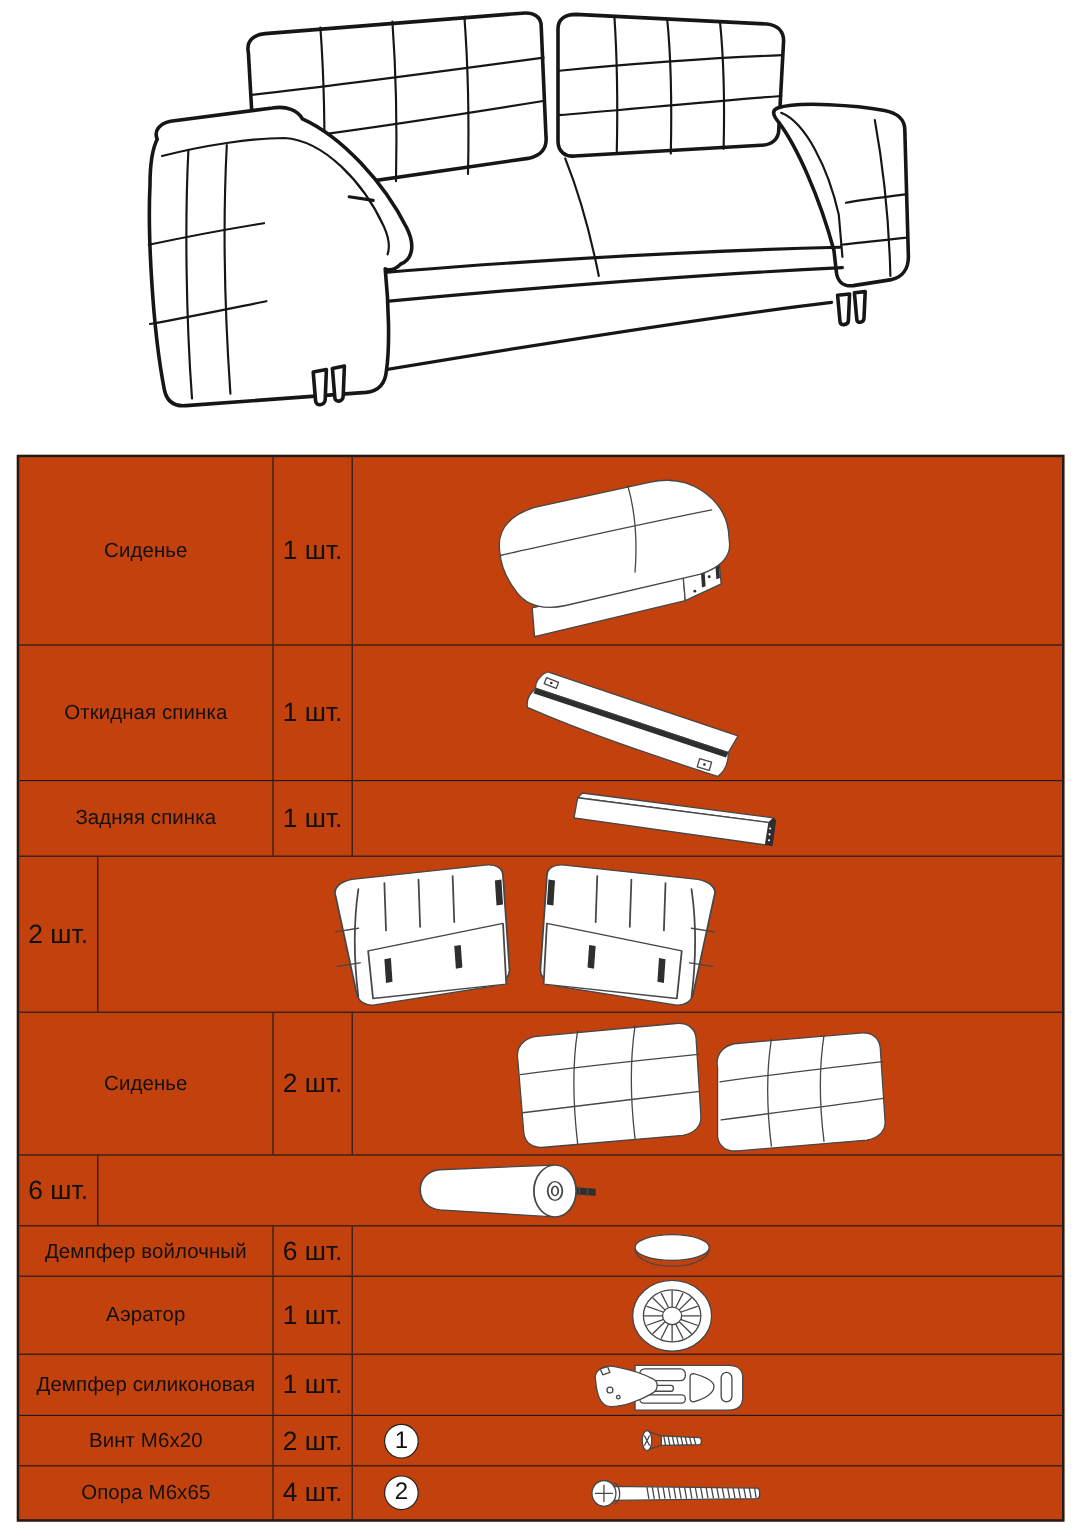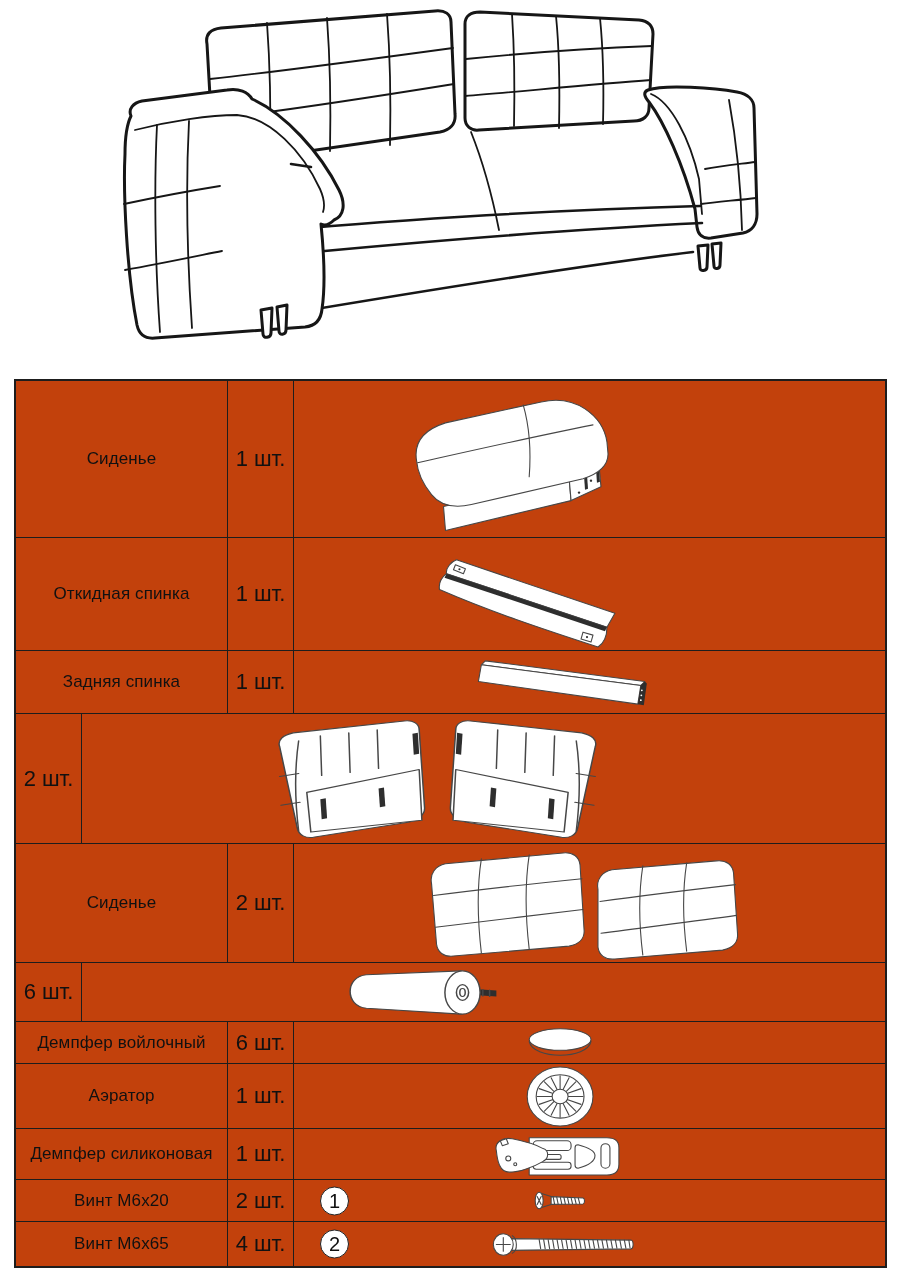--- a/index.html
+++ b/index.html
@@ -262,21 +262,21 @@
         <path class="ln" d="M246,13 L258,17 M246,29 L258,25"></path>
         <path class="lnw" d="M258,17 L290,18.5 C292,19 292,24 290,24.5 L258,25 Z"></path>
         <path class="ln" d="M260,17 L261.5,25 M263.6,17.2 L265.1,24.9 M267.2,17.4 L268.7,24.8 M270.8,17.6 L272.3,24.7 M274.4,17.8 L275.9,24.6 M278,18 L279.5,24.5 M281.6,18.1 L283.1,24.4 M285.2,18.2 L286.7,24.3"></path>
         <ellipse class="lnw" cx="246" cy="21" rx="4" ry="8.5"></ellipse>
         <path class="ln" d="M244,17 L248,25 M248,17 L244,25"></path>
       </svg>
     </div>
   </div>
 
   <div class="tr" style="height:45px">
-    <div class="td td-name">Винт М6х65</div>
+    <div class="td td-name">Опора М6х65</div>
     <div class="td td-qty">4 шт.</div>
     <div class="td td-img">
       <div class="marker">2</div>
       <svg viewBox="0 0 593 45" preserveAspectRatio="none">
         <path class="lnw" d="M216,17 L338,18.5 C341,19 341,27 338,27.5 L216,29 Z"></path>
         <path class="ln" d="M246,18 L247.5,27.3 M250.5,18 L252,27.2 M255,18.1 L256.5,27.2 M259.5,18.1 L261,27.1 M264,18.2 L265.5,27.1 M268.5,18.2 L270,27.1 M273,18.3 L274.5,27 M277.5,18.3 L279,27 M282,18.3 L283.5,27 M286.5,18.4 L288,26.9 M291,18.4 L292.5,26.9 M295.5,18.4 L297,26.9 M300,18.5 L301.5,26.8 M304.5,18.5 L306,26.8 M309,18.5 L310.5,26.8 M313.5,18.5 L315,26.8 M318,18.5 L319.5,26.7 M322.5,18.5 L324,26.7 M327,18.5 L328.5,26.7 M331.5,18.5 L333,26.7 M336,18.6 L337.2,26.6"></path>
         <ellipse class="lnw" cx="210" cy="23" rx="10" ry="11"></ellipse>
         <path class="ln" d="M219,14 C224,17 225,29 219,32"></path>
         <path class="ln" d="M210,16 L210,30 M203,23 L217,23"></path>
       </svg>

